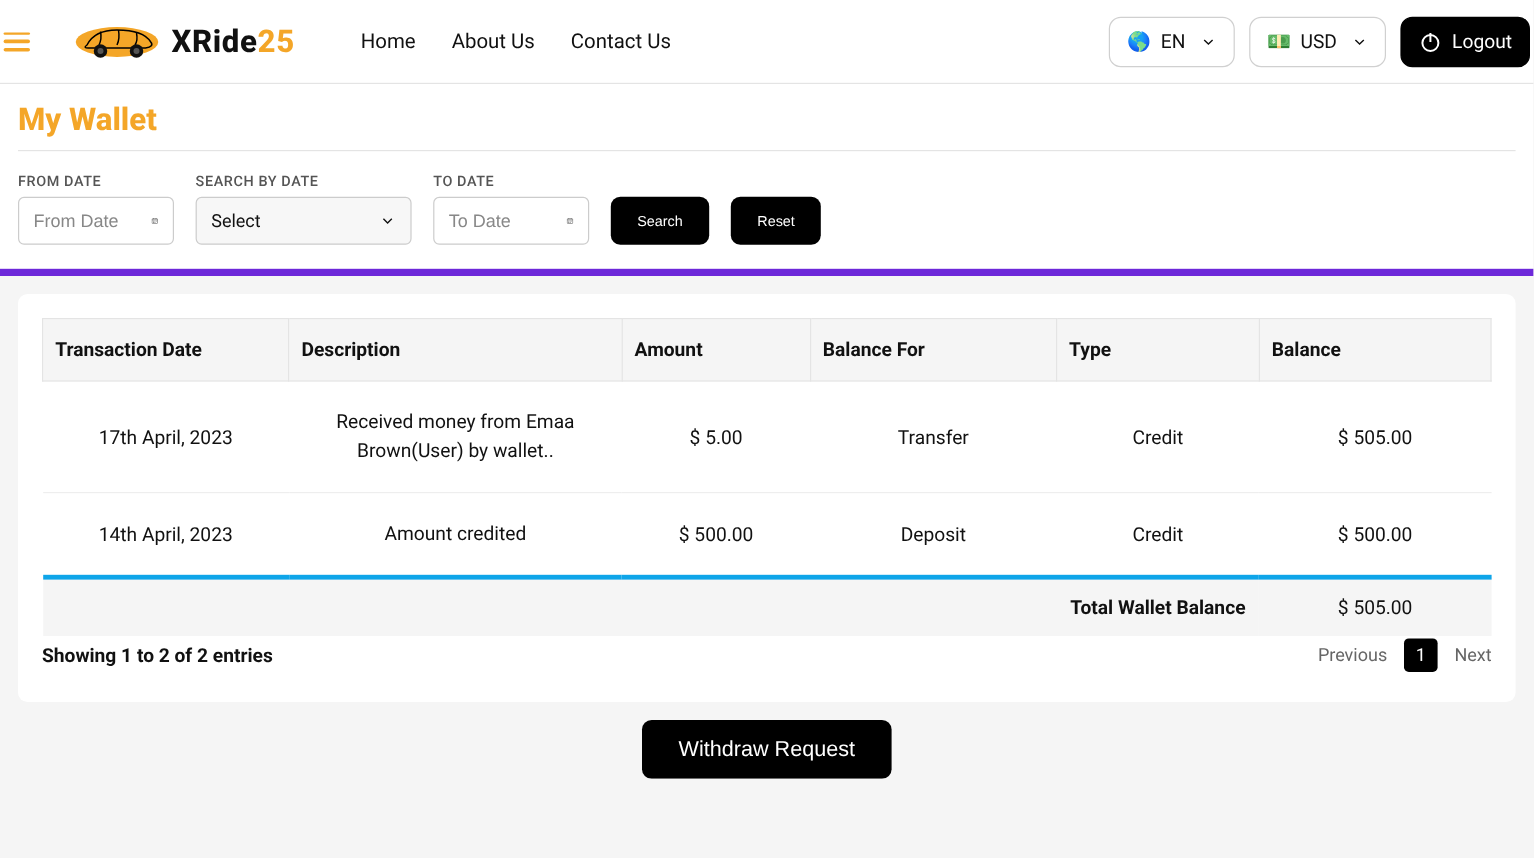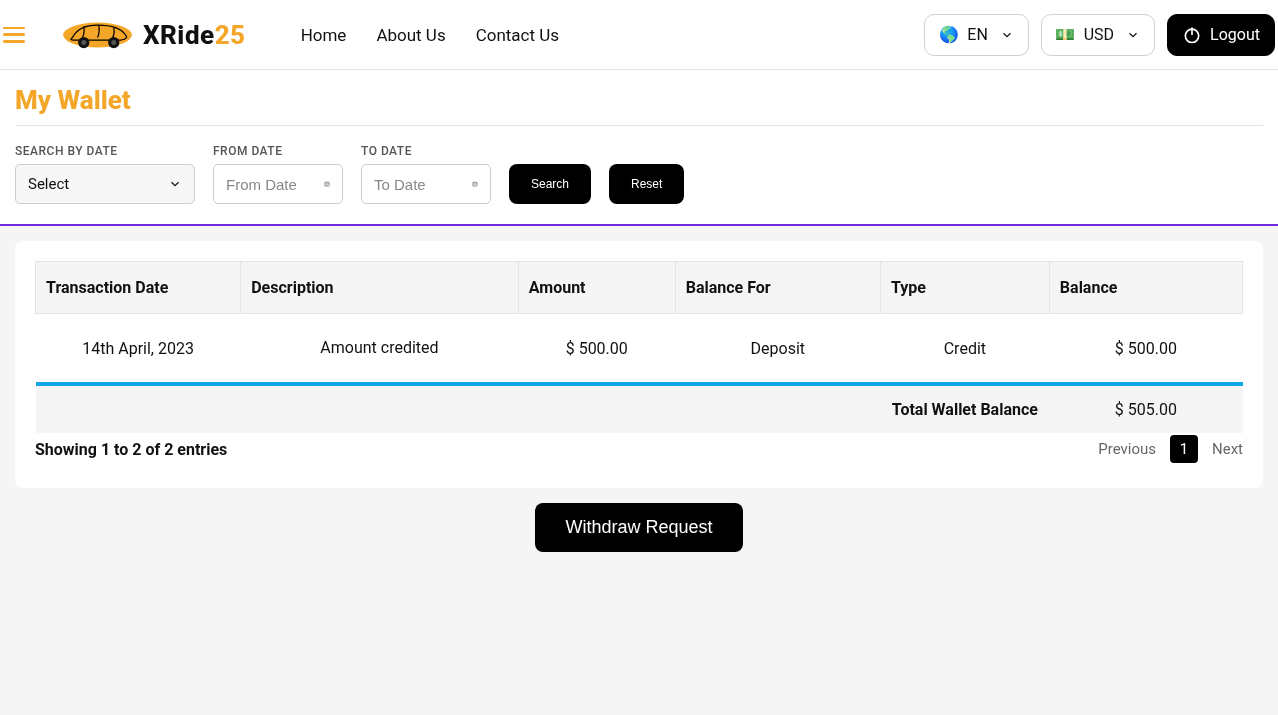--- a/index.html
+++ b/index.html
@@ -74,21 +74,21 @@
     background: #000;
     color: #fff;
     border-color: #000;
   }
   .pill .chev { margin-left: 4px; }
 
   
   .filters-zone {
     background: #fff;
     padding: 15px 15px 20px;
-    border-bottom: 2px solid #6d28d9;
+    border-bottom: 6px solid #6d28d9;
   }
   .page-title {
     font-size: 26px;
     font-weight: 800;
     color: #f4a628;
     margin-bottom: 10px;
   }
   .title-divider {
     height: 1px;
     background: #e4e4e4;
@@ -331,49 +331,49 @@
       <span>Logout</span>
     </div>
   </div>
 </header>
 
 <section class="filters-zone">
   <h1 class="page-title">My Wallet</h1>
   <div class="title-divider"></div>
 
   <div class="filter-row">
-    <div class="filter-group">
-      <span class="filter-label">SEARCH BY DATE</span>
-      <div class="select-box">
-        <span>Select</span>
-        <svg class="chev-down" viewBox="0 0 24 24">
-            <path d="M6 9l6 6 6-6" fill="none" stroke="#111" stroke-width="2"></path>
-          </svg>
-      </div>
-    </div>
-
     <div class="filter-group">
       <span class="filter-label">FROM DATE</span>
       <div class="date-input">
         <input type="text" placeholder="From Date" style="">
         <svg class="cal-icon" viewBox="0 0 24 24">
           <rect x="3" y="5" width="18" height="16" rx="2" fill="none" stroke="#333" stroke-width="1.5"></rect>
           <line x1="3" y1="9" x2="21" y2="9" stroke="#333" stroke-width="1.5"></line>
           <line x1="8" y1="3" x2="8" y2="7" stroke="#333" stroke-width="1.5"></line>
           <line x1="16" y1="3" x2="16" y2="7" stroke="#333" stroke-width="1.5"></line>
           <rect x="6" y="12" width="3" height="2" fill="#333"></rect>
             <rect x="11" y="12" width="3" height="2" fill="#333"></rect>
             <rect x="16" y="12" width="2" height="2" fill="#333"></rect>
           <rect x="6" y="16" width="3" height="2" fill="#333"></rect>
             <rect x="11" y="16" width="3" height="2" fill="#333"></rect>
         </svg>
       </div>
     </div>
 
     <div class="filter-group">
+      <span class="filter-label">SEARCH BY DATE</span>
+      <div class="select-box">
+        <span>Select</span>
+        <svg class="chev-down" viewBox="0 0 24 24">
+            <path d="M6 9l6 6 6-6" fill="none" stroke="#111" stroke-width="2"></path>
+          </svg>
+      </div>
+    </div>
+
+    <div class="filter-group">
       <span class="filter-label">TO DATE</span>
       <div class="date-input">
         <input type="text" placeholder="To Date" style="">
         <svg class="cal-icon" viewBox="0 0 24 24">
           <rect x="3" y="5" width="18" height="16" rx="2" fill="none" stroke="#333" stroke-width="1.5"></rect>
           <line x1="3" y1="9" x2="21" y2="9" stroke="#333" stroke-width="1.5"></line>
           <line x1="8" y1="3" x2="8" y2="7" stroke="#333" stroke-width="1.5"></line>
           <line x1="16" y1="3" x2="16" y2="7" stroke="#333" stroke-width="1.5"></line>
           <rect x="6" y="12" width="3" height="2" fill="#333"></rect>
             <rect x="11" y="12" width="3" height="2" fill="#333"></rect>
@@ -397,20 +397,30 @@
       <tr>
         <th class="col-date">Transaction Date</th>
         <th class="col-desc">Description</th>
         <th class="col-amount">Amount</th>
         <th class="col-balfor">Balance For</th>
         <th class="col-type">Type</th>
         <th class="col-balance">Balance</th>
       </tr>
     </thead>
     <tbody>
+      <tr>
+        <td>17th April, 2023</td>
+        <td>
+            <div class="desc-wrap">Received money from Emaa Brown(User) by wallet..</div>
+          </td>
+        <td>$ 5.00</td>
+        <td>Transfer</td>
+        <td>Credit</td>
+        <td>$ 505.00</td>
+      </tr>
       <tr>
         <td>14th April, 2023</td>
         <td>
             <div class="desc-wrap">Amount credited</div>
           </td>
         <td>$ 500.00</td>
         <td>Deposit</td>
         <td>Credit</td>
         <td>$ 500.00</td>
       </tr>

